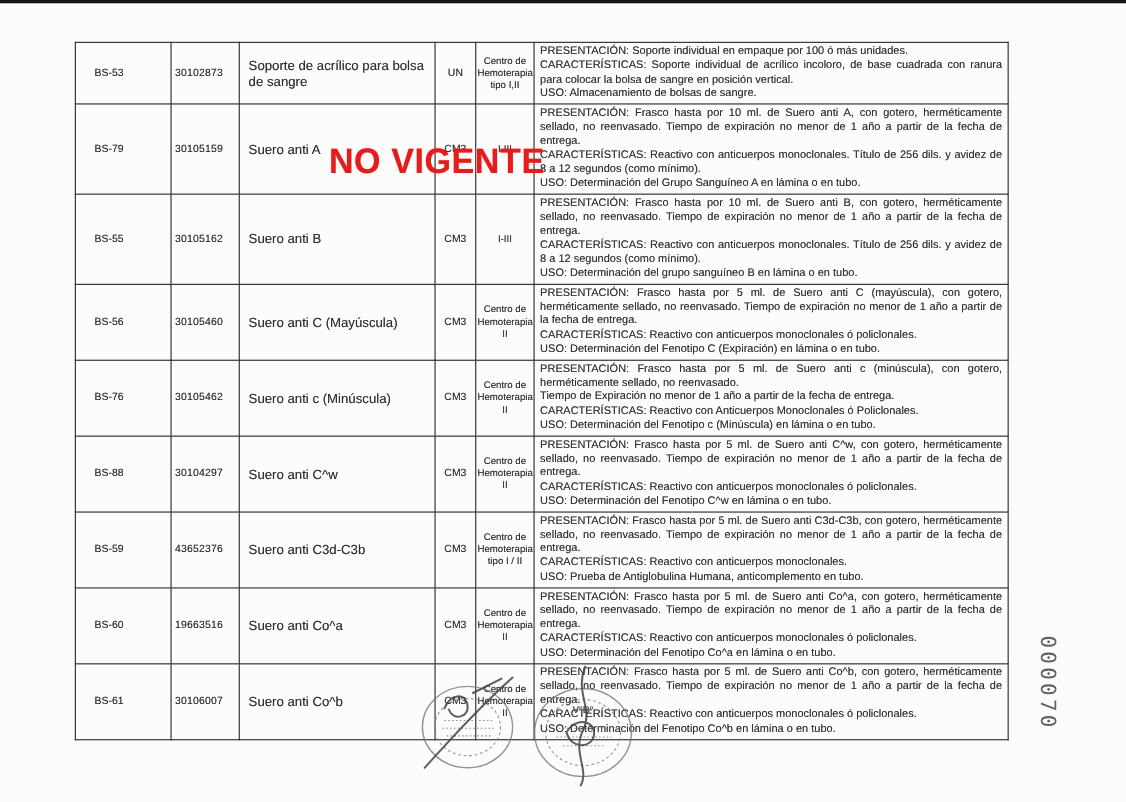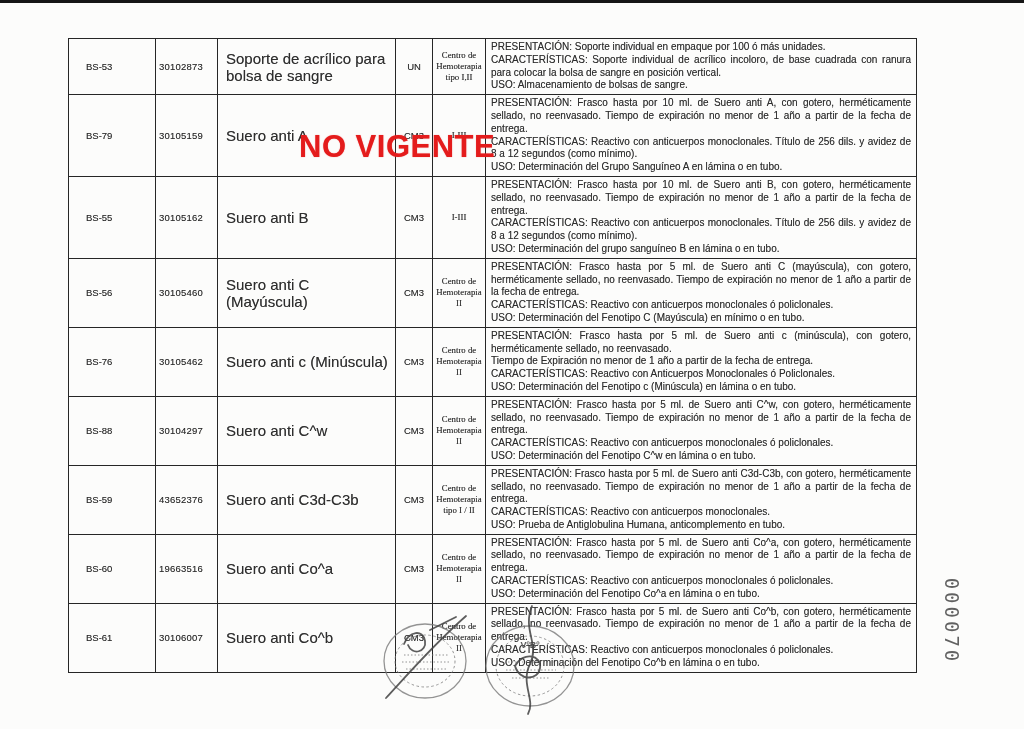--- a/index.html
+++ b/index.html
@@ -18,23 +18,23 @@
   }
   table.spec td{
     border:1.7px solid #262626;
     color:#2e2e2e;
     vertical-align:middle;
     overflow:hidden;
     text-shadow:0 0 .5px rgba(45,45,45,.5);
   }
   td.c-id{padding-left:17px;font-size:9.5px;}
   td.c-code{padding-left:3px;font-size:9.5px;letter-spacing:.2px;margin-top:24px;}
-  td.c-desc{padding-left:8px;font-size:15px;}
+  td.c-desc{padding-left:8px;font-size:12px;}
   td.c-unit{text-align:center;font-size:9.5px;}
-  td.c-level{text-align:center;font-size:8.8px;line-height:11px;padding:1px;font-family:Liberation Serif, serif;}
+  td.c-level{text-align:center;font-size:8.8px;line-height:11px;padding:1px;}
   td.c-details{padding:2px 5px 2px 5px;font-size:10px;line-height:12.8px;text-align:justify;margin-top:44px;}
   .detail-line{margin:0;}
   .no-vigente{
     position:absolute;left:299px;top:129px;
     font-size:31px;font-weight:800;letter-spacing:.5px;
     color:#e41c1c;
     text-shadow:0 0 1px rgba(228,28,28,.55);
     transform:scaleY(1.04);
     white-space:nowrap;
   }
@@ -102,21 +102,21 @@
   </tr>
       <tr style="height: 65px;">
     <td class="c-id">BS-56</td>
     <td class="c-code">30105460</td>
     <td class="c-desc">Suero anti C (Mayúscula)</td>
     <td class="c-unit">CM3</td>
     <td class="c-level">Centro de Hemoterapia II</td>
     <td class="c-details">
           <div class="detail-line">PRESENTACIÓN: Frasco hasta por 5 ml. de Suero anti C (mayúscula), con gotero, herméticamente sellado, no reenvasado. Tiempo de expiración no menor de 1 año a partir de la fecha de entrega.</div>
           <div class="detail-line">CARACTERÍSTICAS: Reactivo con anticuerpos monoclonales ó policlonales.</div>
-          <div class="detail-line">USO: Determinación del Fenotipo C (Mayúscula) en mínimo o en tubo.</div>
+          <div class="detail-line">USO: Determinación del Fenotipo C (Expiración) en lámina o en tubo.</div>
         </td>
   </tr>
       <tr style="height: 63px;">
     <td class="c-id">BS-76</td>
     <td class="c-code">30105462</td>
     <td class="c-desc">Suero anti c (Minúscula)</td>
     <td class="c-unit">CM3</td>
     <td class="c-level">Centro de Hemoterapia II</td>
     <td class="c-details">
           <div class="detail-line">PRESENTACIÓN: Frasco hasta por 5 ml. de Suero anti c (minúscula), con gotero, herméticamente sellado, no reenvasado.</div>

